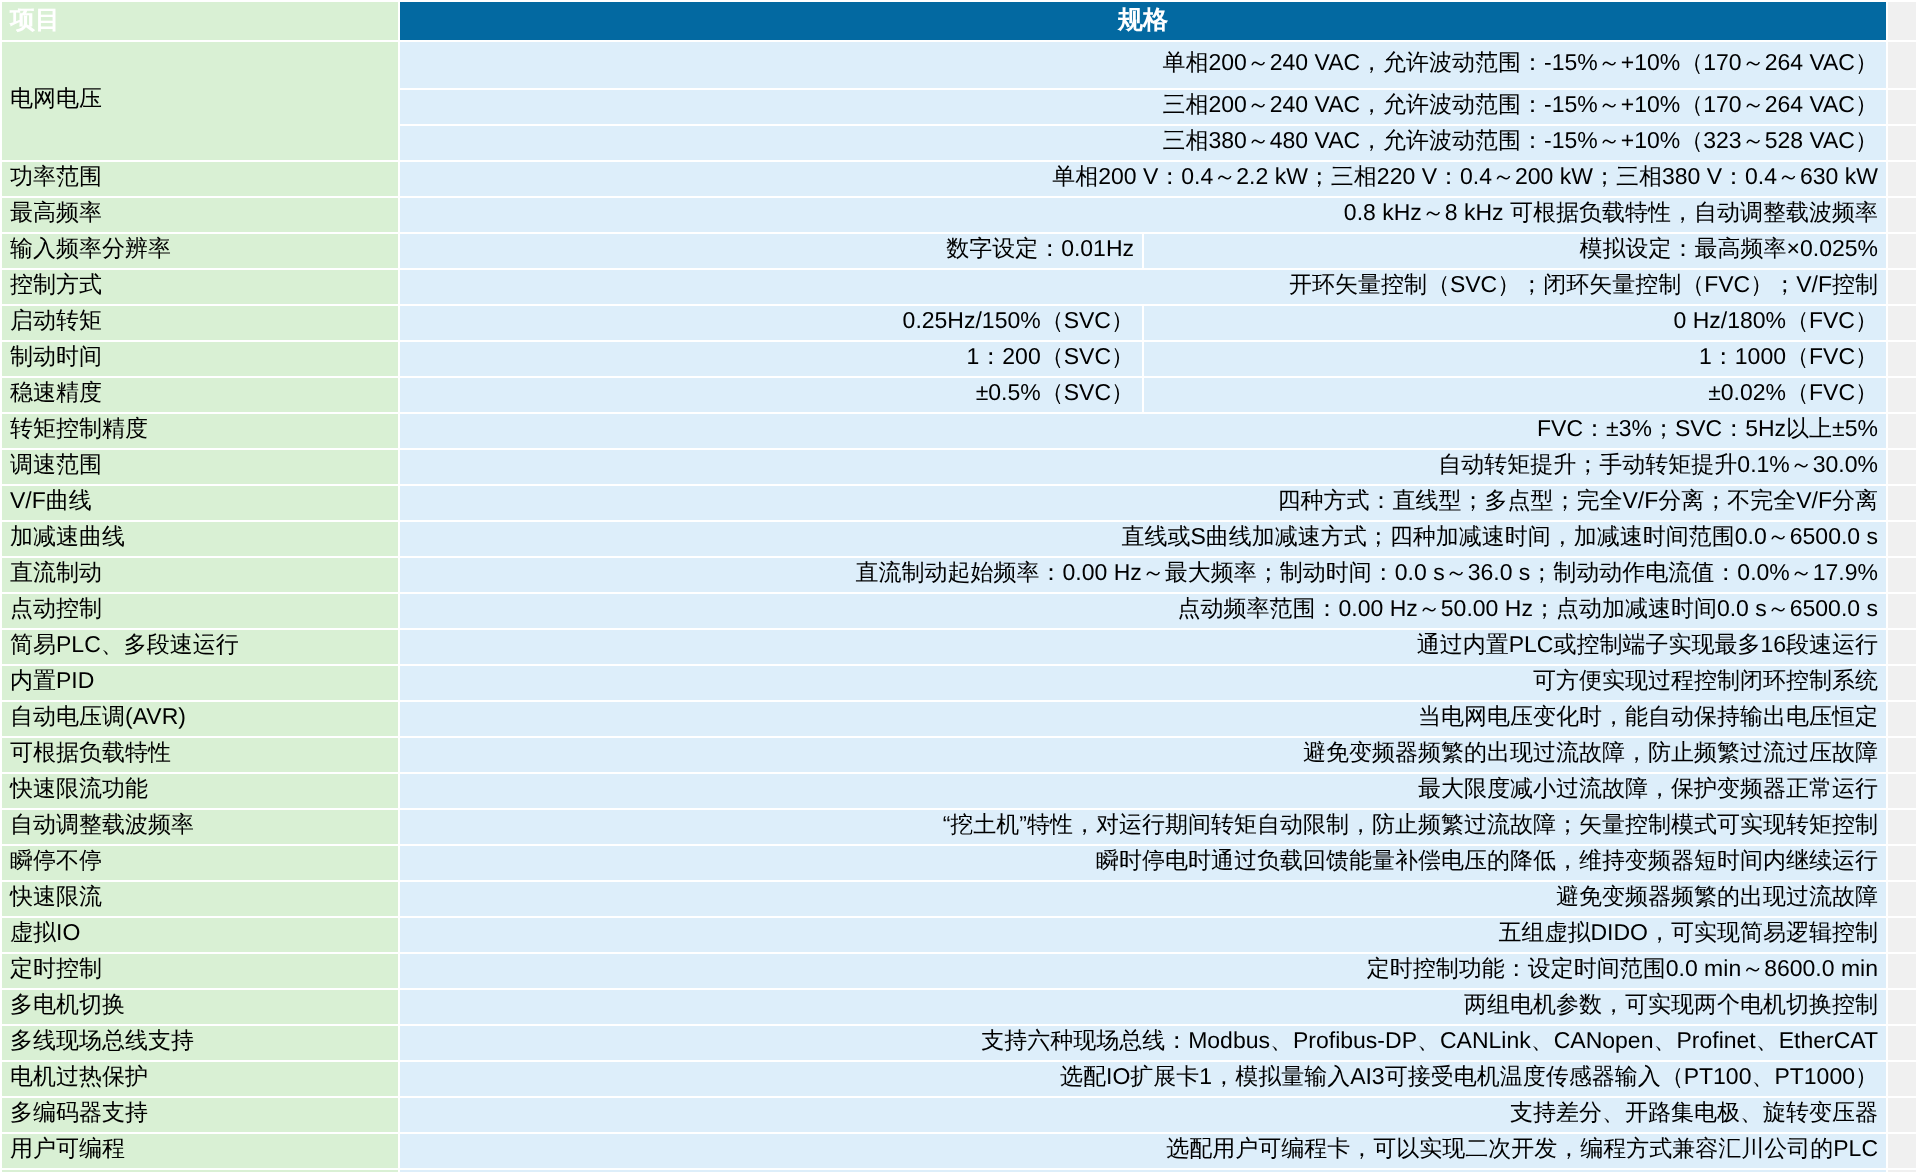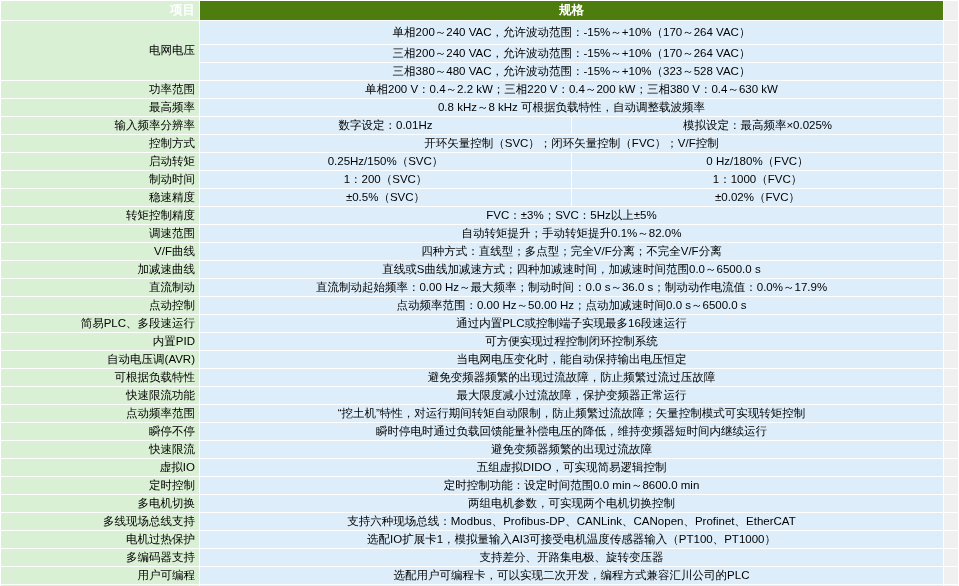--- a/index.html
+++ b/index.html
@@ -20,35 +20,35 @@
     font-size: 11.5px;
     color: #000000;
   }
   #spec-table td, #spec-table th {
     border: 1px solid #ffffff;
     padding: 0 4px;
     vertical-align: middle;
     line-height: 1.25;
   }
   thead th {
-    background: #4d7c0f;
+    background: #0369a1;
     color: #ffffff;
     font-weight: bold;
     font-size: 12.5px;
     text-align: center;
     height: 19px;
   }
   .col-label {
     width: 190px;
     background: #d9f0d4;
-    text-align: right;
+    text-align: left;
   }
   .cell {
     background: #ddeefa;
-    text-align: center;
+    text-align: right;
   }
   tr.r-main td {
     height: 17px;
   }
   tr.r-tall td {
     height: 23px;
   }
   .nowrap {
     white-space: nowrap;
     overflow: hidden;
@@ -124,21 +124,21 @@
         <td class="cell nowrap" colspan="1">±0.02%（FVC）</td>
         <td class="scroll-col"></td>
       </tr>
       <tr class="r-main">
         <td class="col-label nowrap">转矩控制精度</td>
         <td class="cell nowrap" colspan="2">FVC：±3%；SVC：5Hz以上±5%</td>
         <td class="scroll-col"></td>
       </tr>
       <tr class="r-main">
         <td class="col-label nowrap">调速范围</td>
-        <td class="cell nowrap" colspan="2">自动转矩提升；手动转矩提升0.1%～82.0%</td>
+        <td class="cell nowrap" colspan="2">自动转矩提升；手动转矩提升0.1%～30.0%</td>
         <td class="scroll-col"></td>
       </tr>
       <tr class="r-main">
         <td class="col-label nowrap">V/F曲线</td>
         <td class="cell nowrap" colspan="2">四种方式：直线型；多点型；完全V/F分离；不完全V/F分离</td>
         <td class="scroll-col"></td>
       </tr>
       <tr class="r-main">
         <td class="col-label nowrap">加减速曲线</td>
         <td class="cell nowrap" colspan="2">直线或S曲线加减速方式；四种加减速时间，加减速时间范围0.0～6500.0 s</td>
@@ -173,21 +173,21 @@
         <td class="col-label nowrap">可根据负载特性</td>
         <td class="cell nowrap" colspan="2">避免变频器频繁的出现过流故障，防止频繁过流过压故障</td>
         <td class="scroll-col"></td>
       </tr>
       <tr class="r-main">
         <td class="col-label nowrap">快速限流功能</td>
         <td class="cell nowrap" colspan="2">最大限度减小过流故障，保护变频器正常运行</td>
         <td class="scroll-col"></td>
       </tr>
       <tr class="r-main">
-        <td class="col-label nowrap">点动频率范围</td>
+        <td class="col-label nowrap">自动调整载波频率</td>
         <td class="cell nowrap" colspan="2">“挖土机”特性，对运行期间转矩自动限制，防止频繁过流故障；矢量控制模式可实现转矩控制</td>
         <td class="scroll-col"></td>
       </tr>
       <tr class="r-main">
         <td class="col-label nowrap">瞬停不停</td>
         <td class="cell nowrap" colspan="2">瞬时停电时通过负载回馈能量补偿电压的降低，维持变频器短时间内继续运行</td>
         <td class="scroll-col"></td>
       </tr>
       <tr class="r-main">
         <td class="col-label nowrap">快速限流</td>

